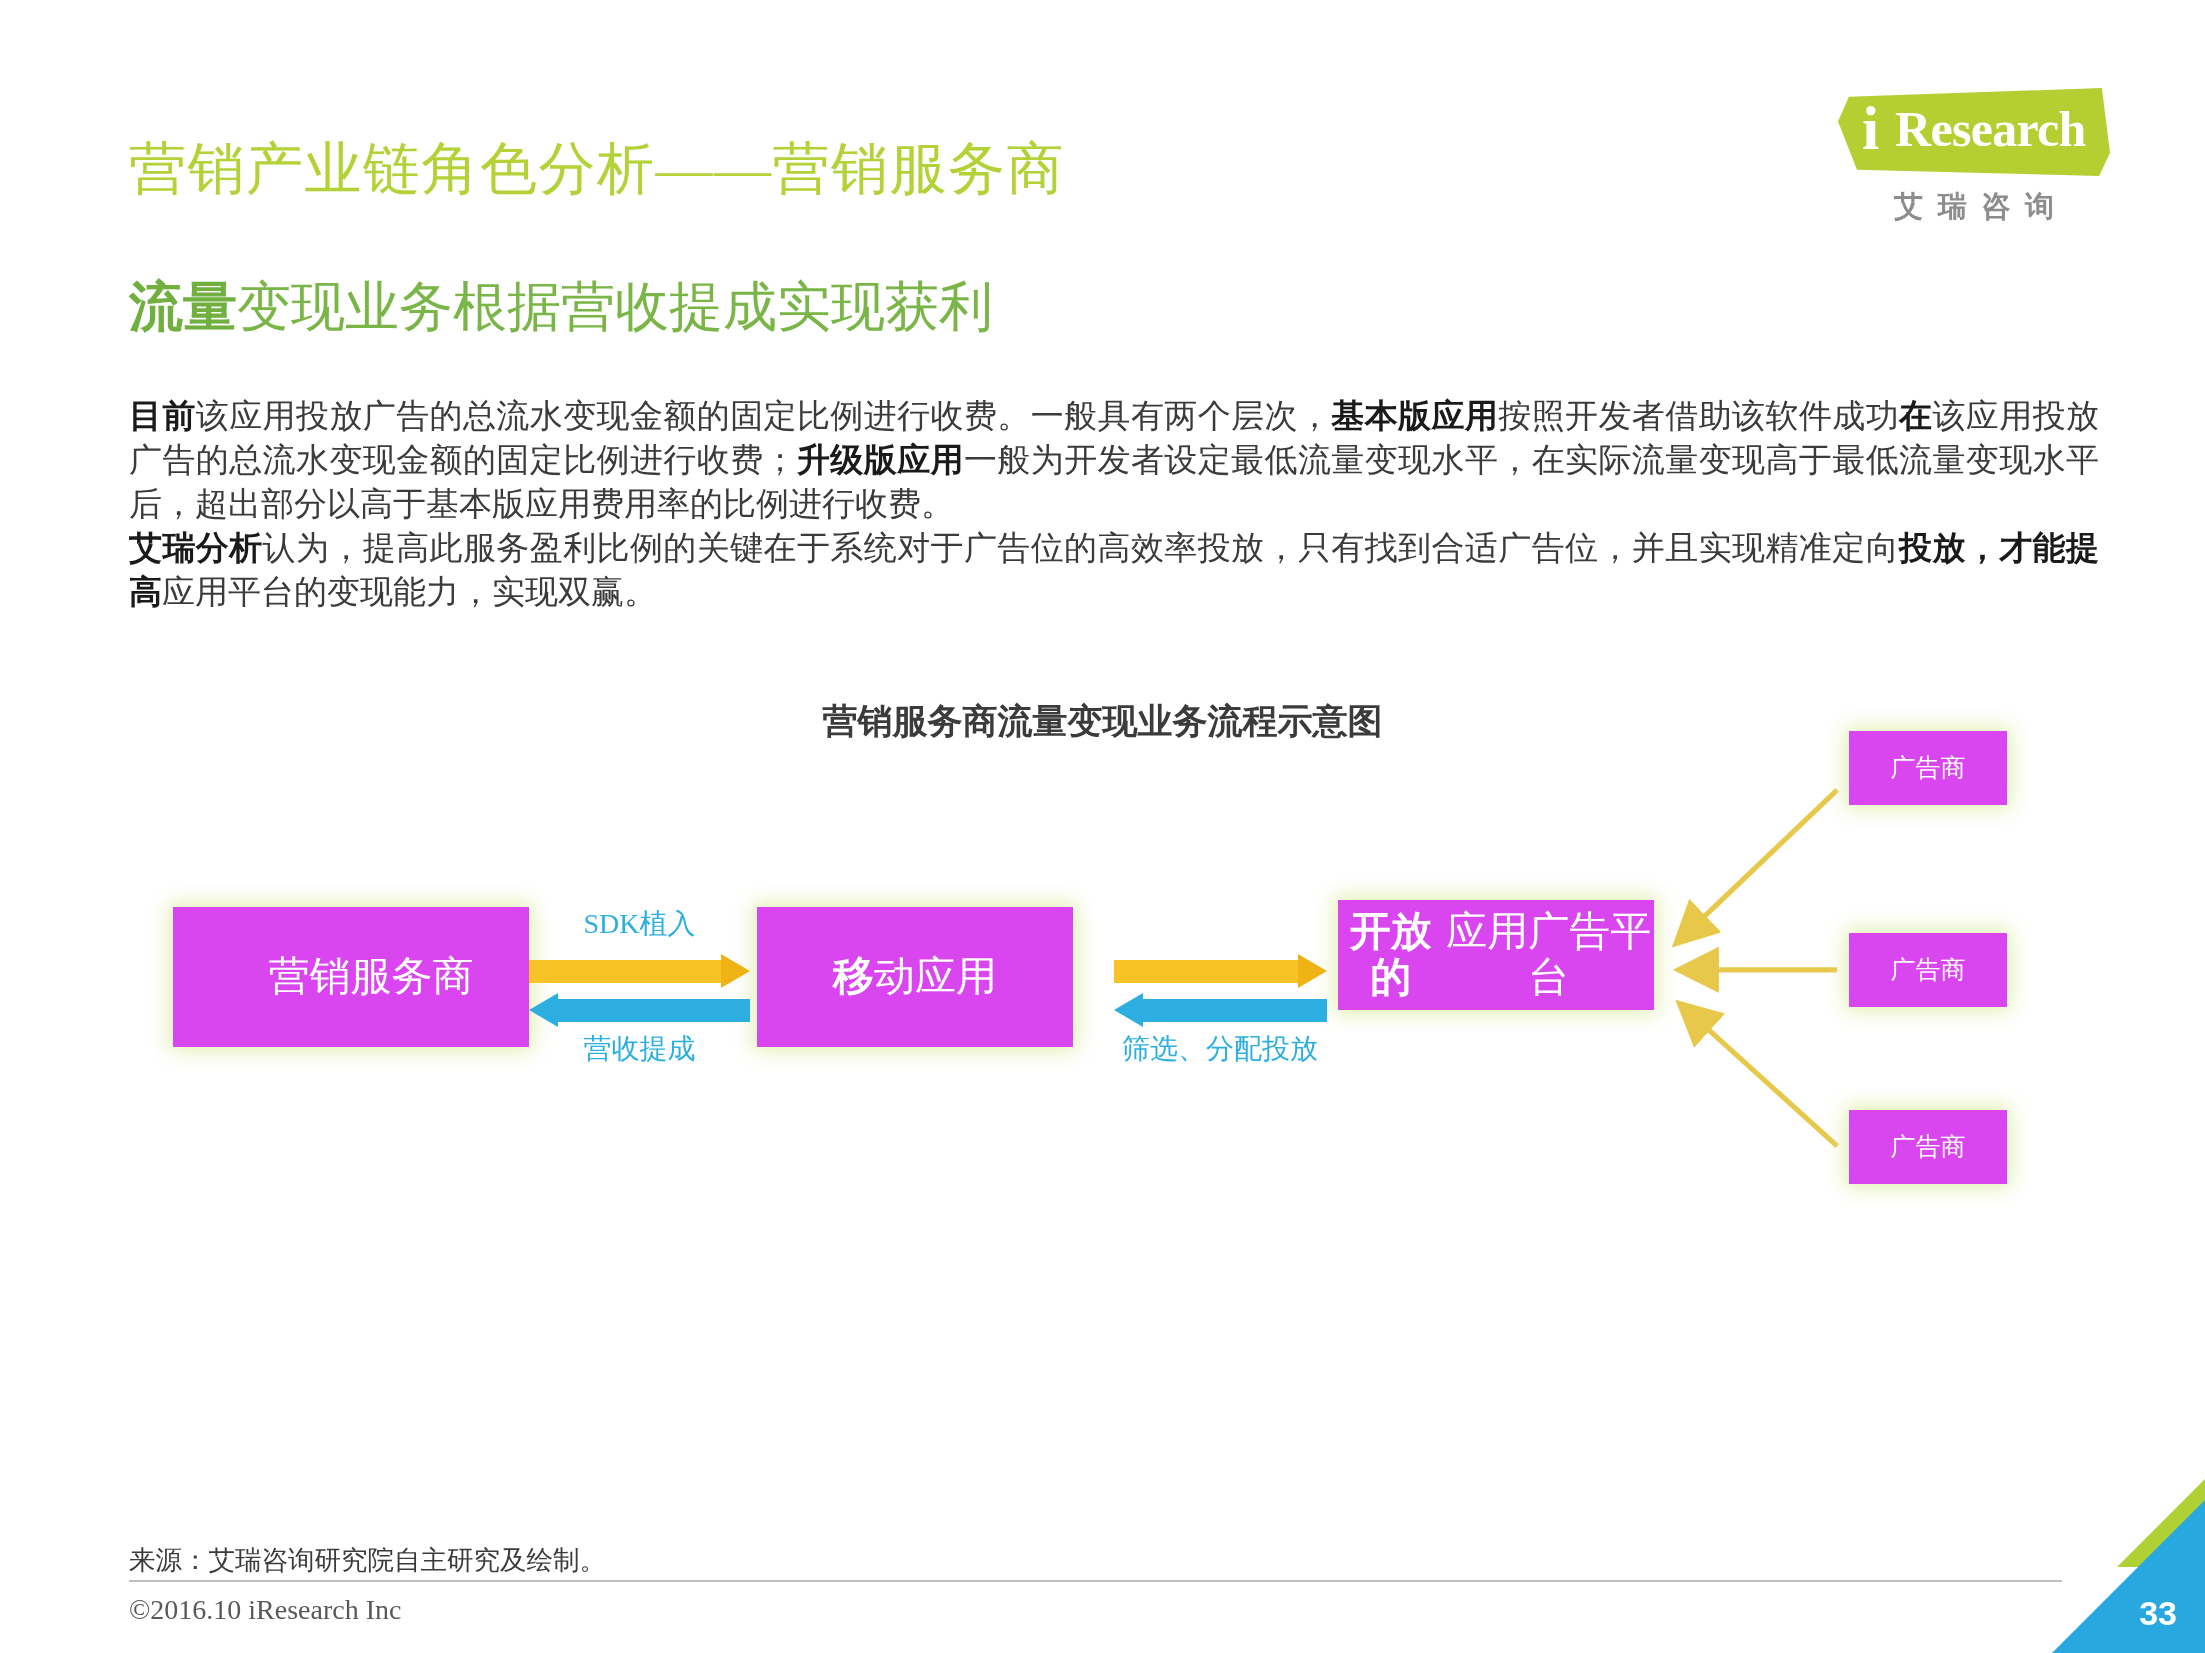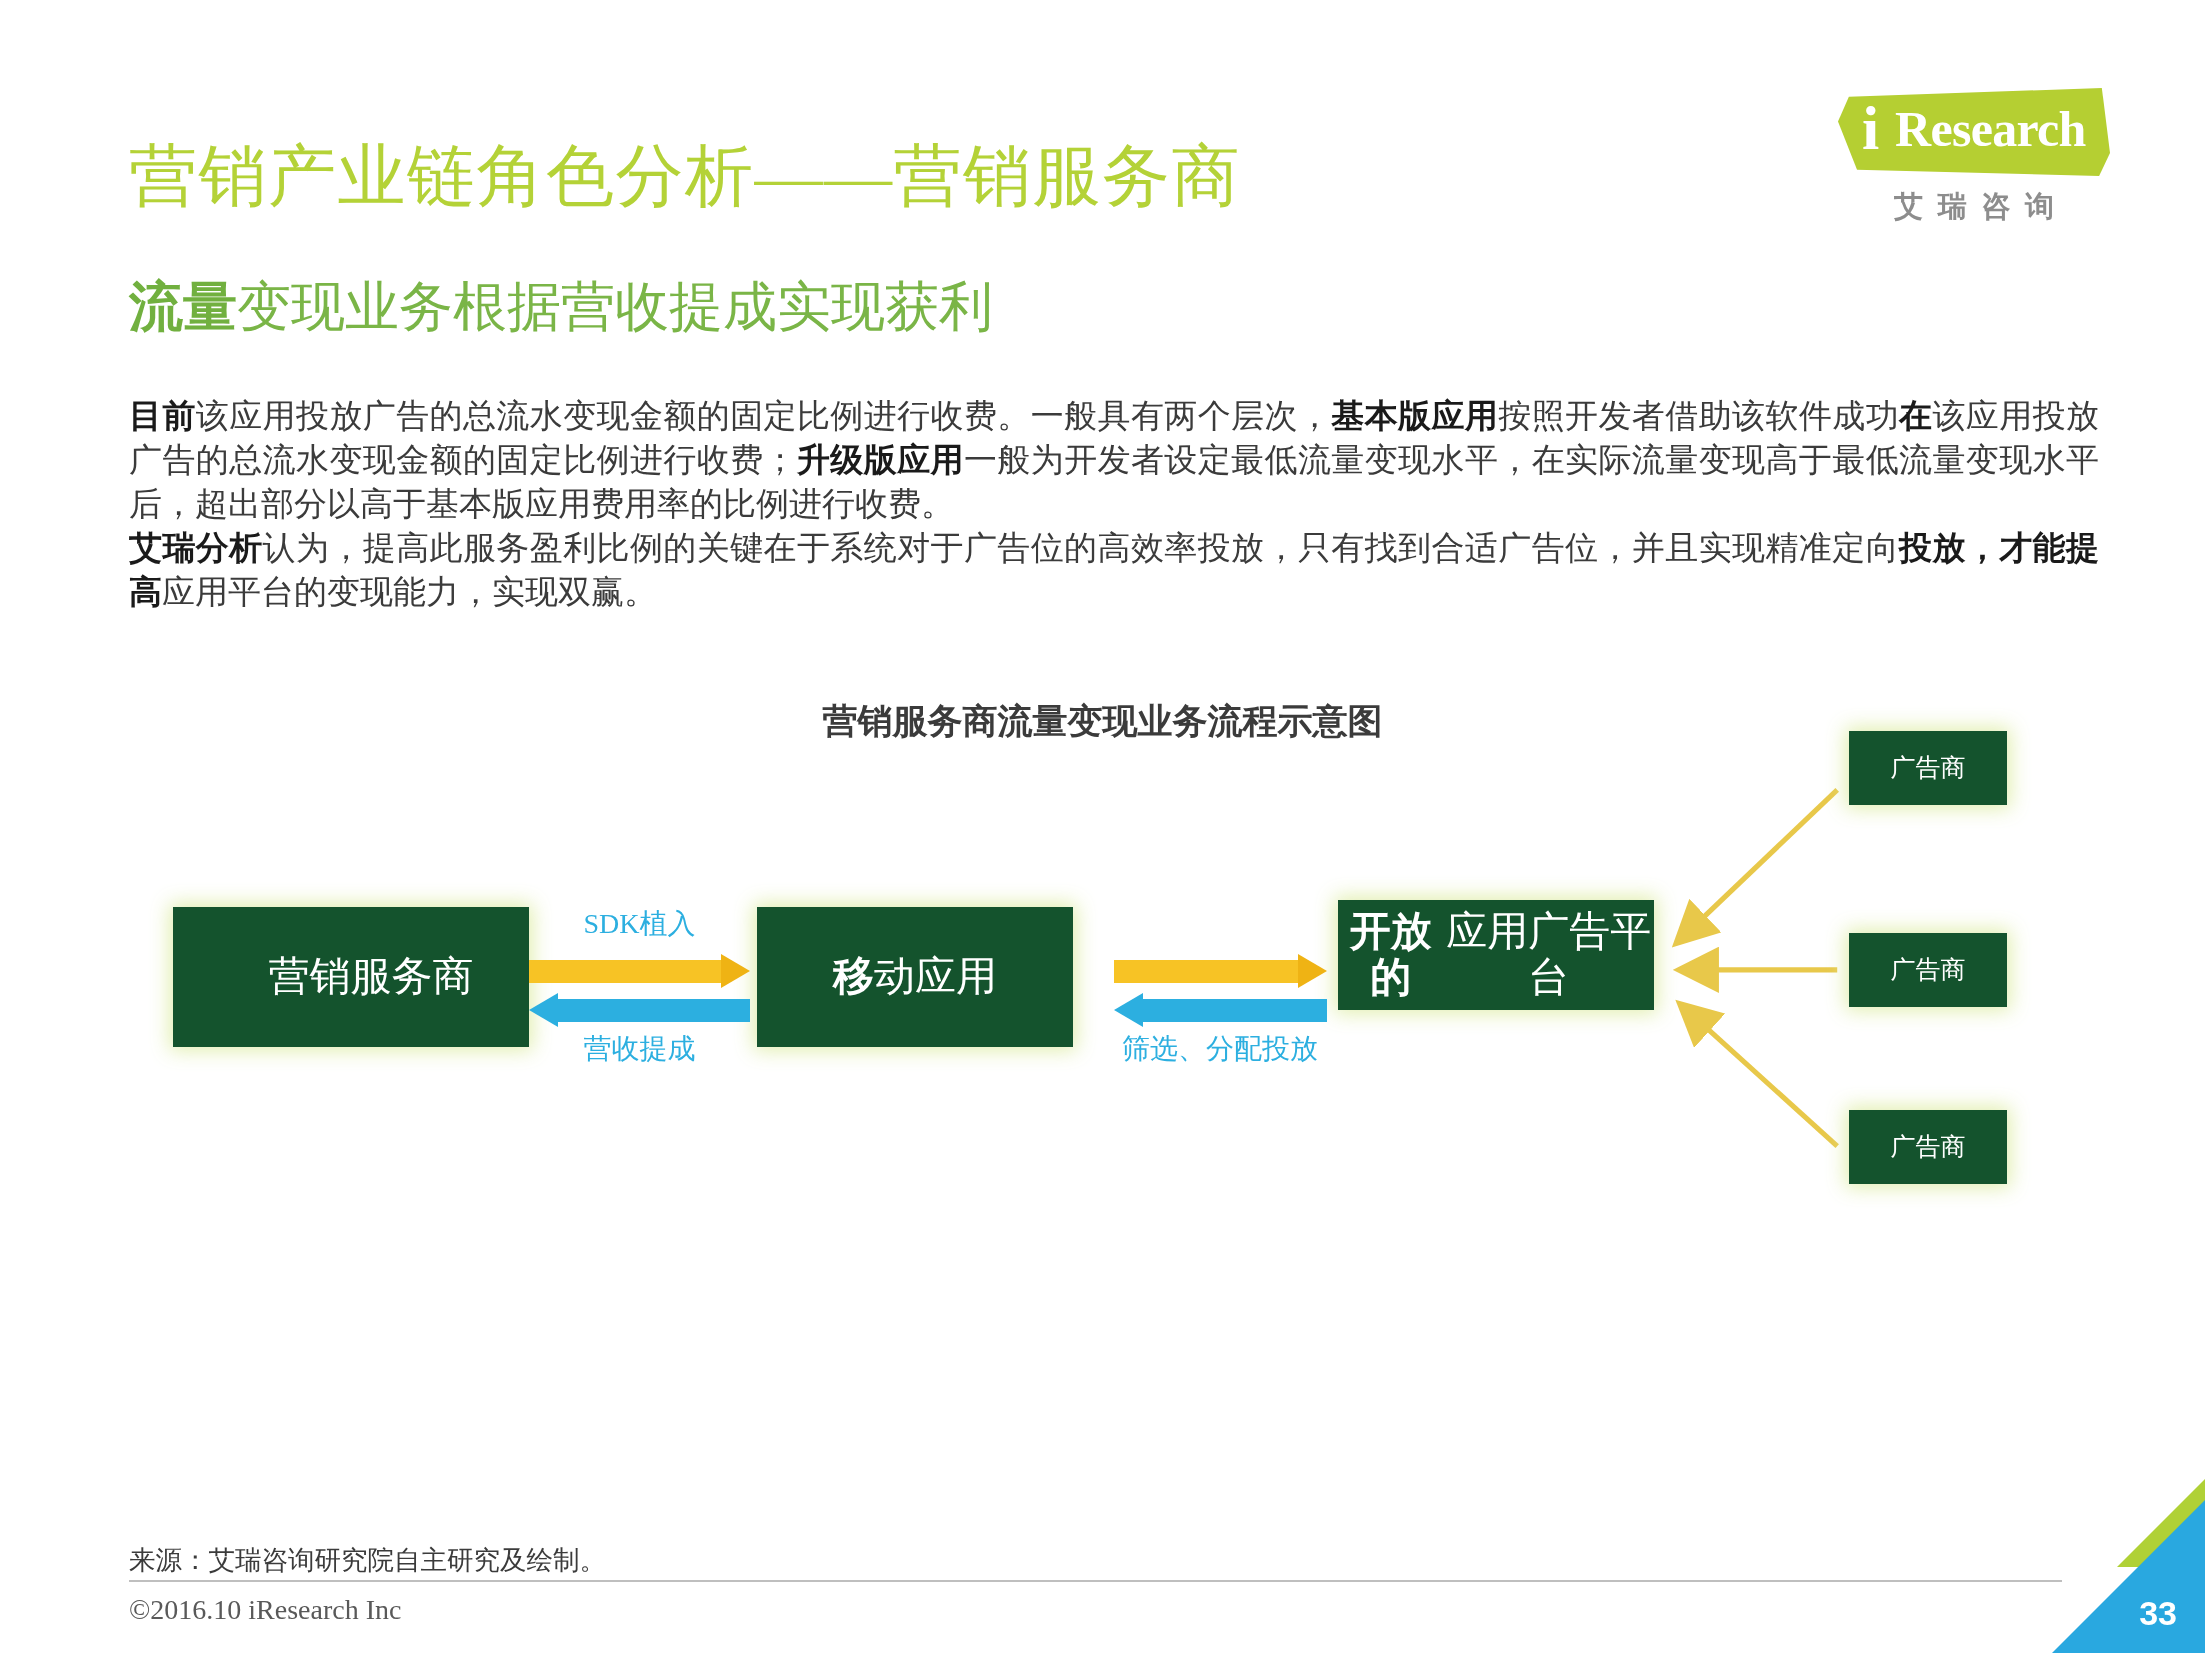--- a/index.html
+++ b/index.html
@@ -65,21 +65,21 @@
     letter-spacing: 14.7px;
     text-indent: 14.7px;
   }
 
   
   #page-title {
     position: absolute;
     left: 129px;
     top: 131px;
     font-family: "Liberation Serif", "DejaVu Serif", serif;
-    font-size: 68px;
+    font-size: 57px;
     color: #b4d237;
     letter-spacing: 1.5px;
     white-space: nowrap;
   }
   #page-subtitle {
     position: absolute;
     left: 129px;
     top: 271px;
     font-family: "Liberation Serif", "DejaVu Serif", serif;
     font-size: 54px;
@@ -122,21 +122,21 @@
   #diagram {
     position: absolute;
     left: 0;
     top: 720px;
     width: 2205px;
     height: 529px;
   }
 
   .node {
     position: absolute;
-    background: #14532d;
+    background: #d946ef;
     box-shadow: 0 0 19px 4.4px rgba(220,235,160,0.85);
     color: #ffffff;
     display: flex;
     align-items: center;
     justify-content: center;
     text-align: center;
     font-family: "Liberation Serif", "DejaVu Serif", serif;
     line-height: 1.12;
   }
   .node-main { font-size: 41px; }

